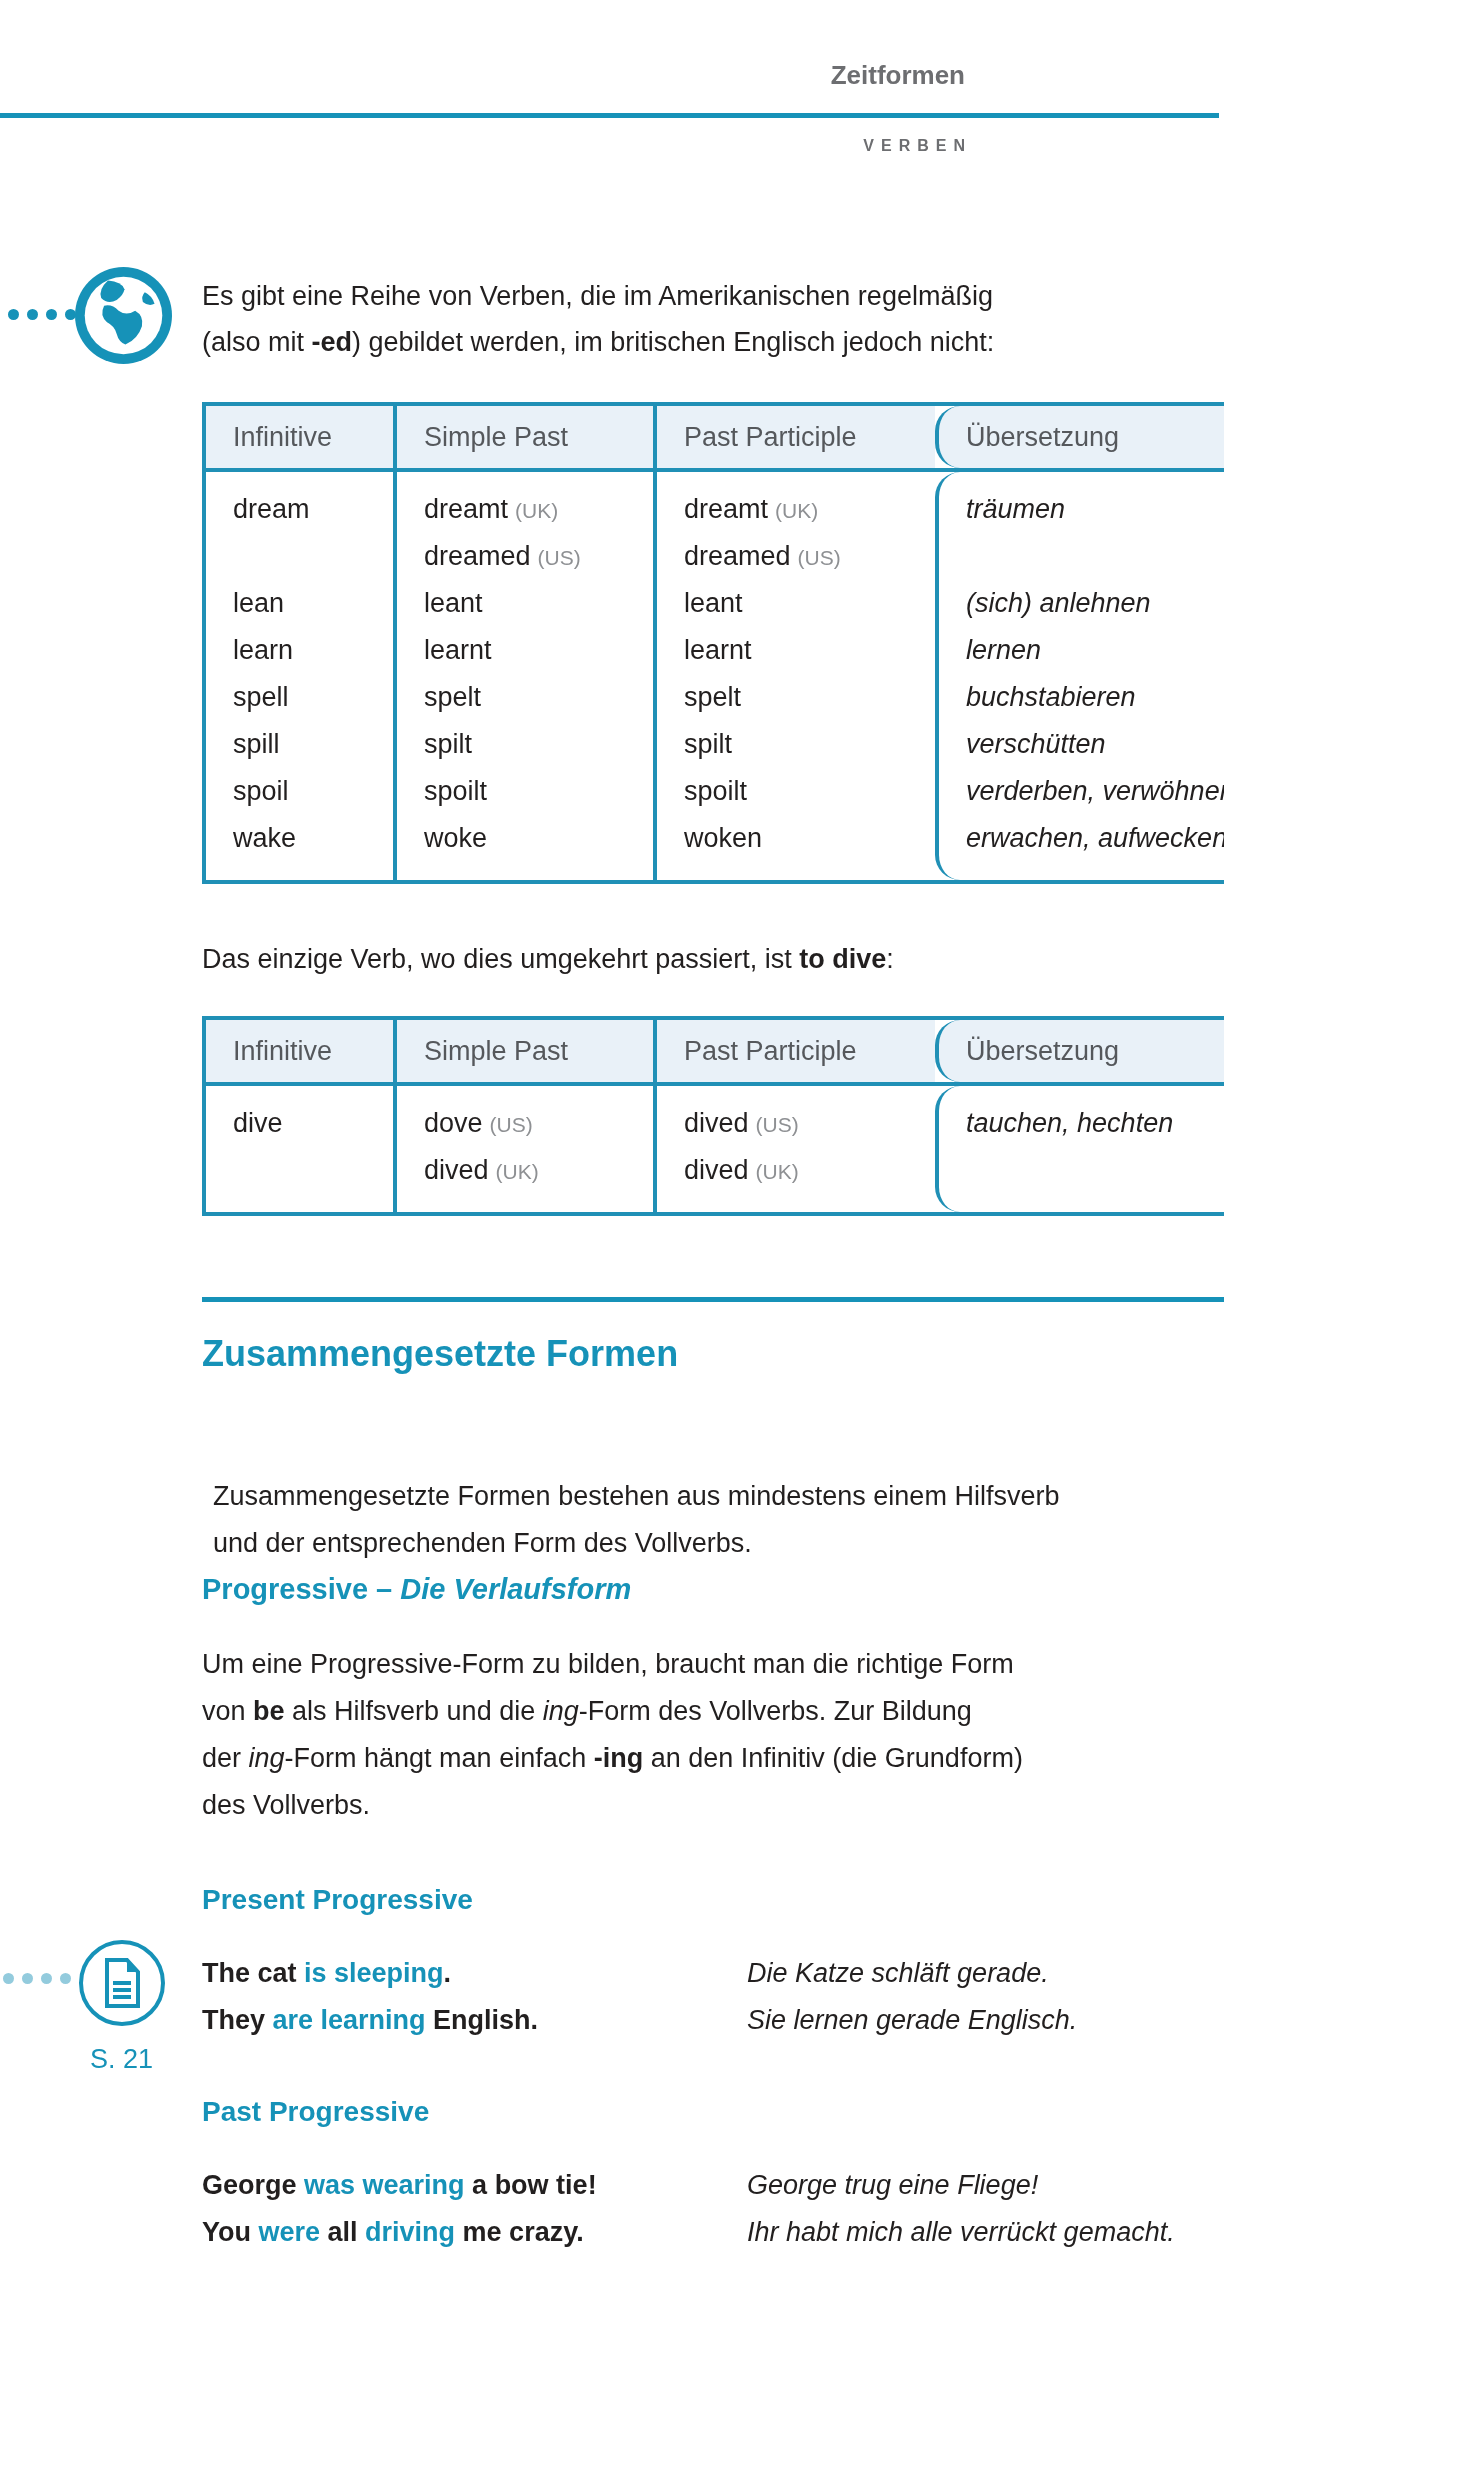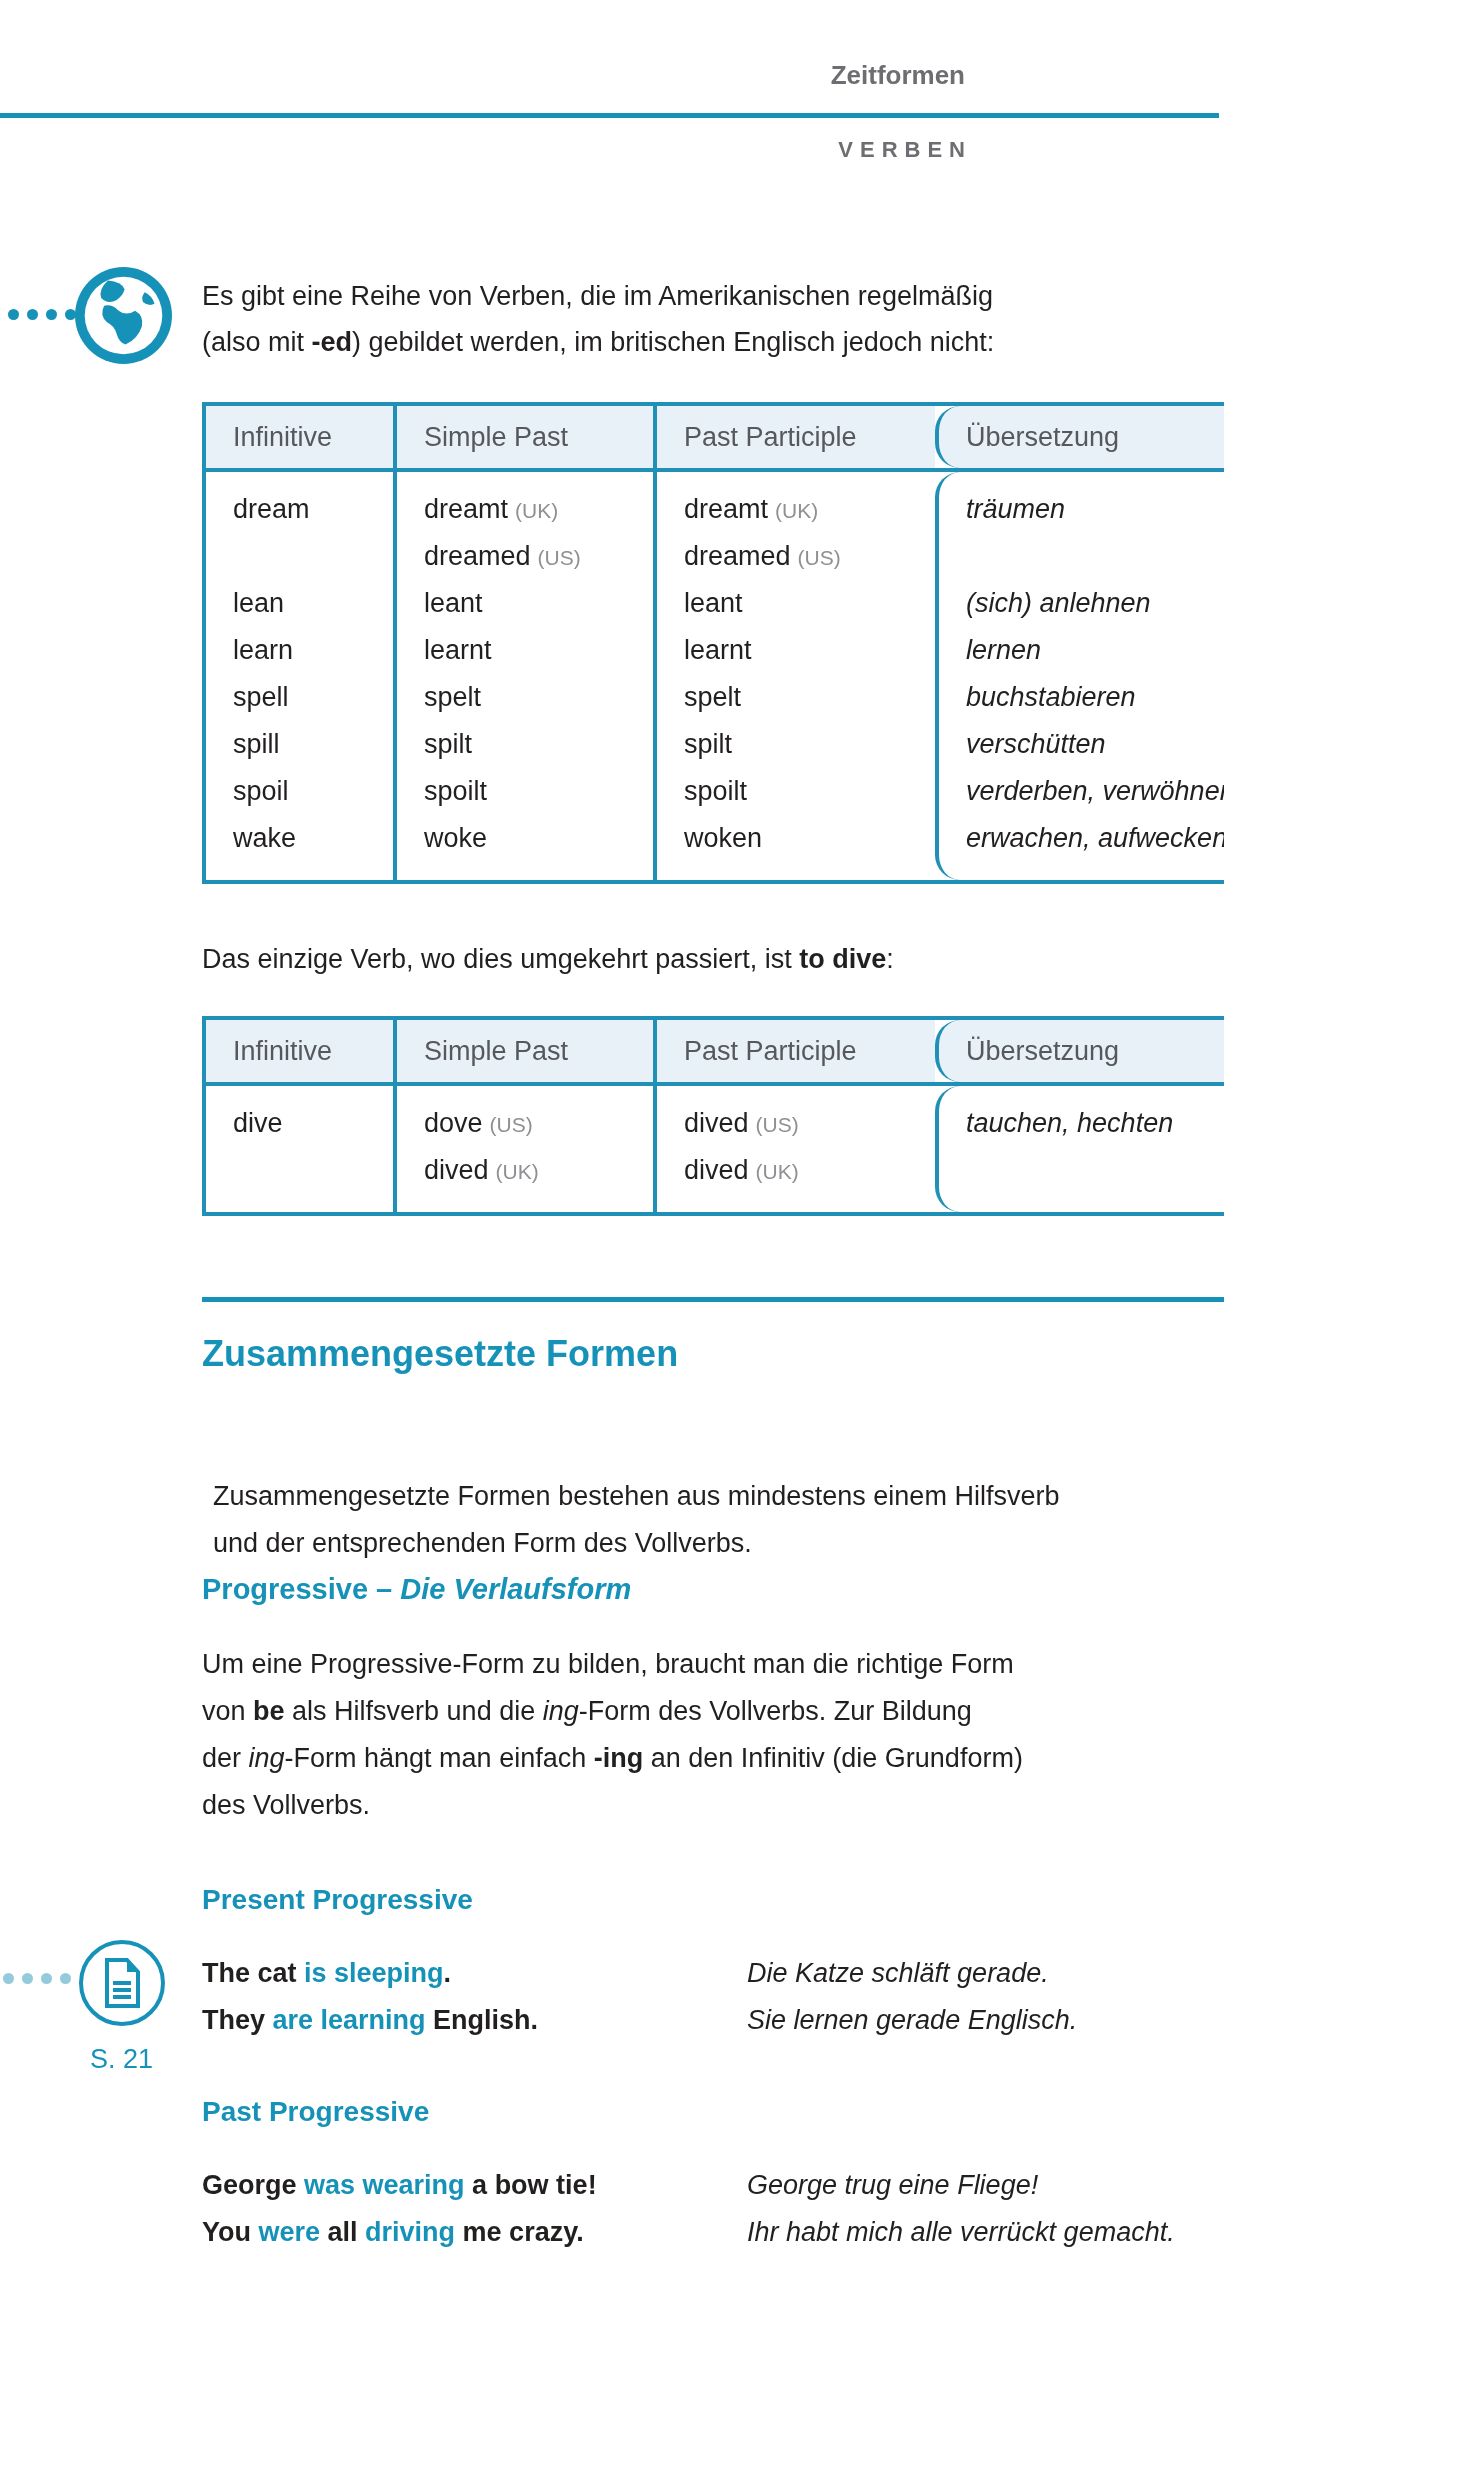--- a/index.html
+++ b/index.html
@@ -21,21 +21,21 @@
   .rule-top-left{position:absolute;top:113px;left:0;width:1219px;height:5px;background:var(--accent);}
   .rule-top-right{position:absolute;top:113px;left:1408px;width:69px;height:5px;background:var(--accent);}
   .chapter-badge{
     position:absolute;top:46px;left:1264px;width:144px;height:144px;border:5px solid var(--accent);
     border-radius:50%;box-sizing:border-box;display:flex;align-items:center;justify-content:center;background:#fff;
   }
   .chapter-badge-inner{
     width:98px;height:98px;border:3px dotted var(--accent);border-radius:50%;box-sizing:border-box;
     display:flex;align-items:center;justify-content:center;font-size:46px;font-weight:bold;color:var(--accent);
   }
-  .verben{position:absolute;top:137px;right:252px;font-size:22px;font-weight:bold;letter-spacing:7px;color:var(--gray);text-align:center;}
+  .verben{position:absolute;top:137px;right:252px;font-size:16px;font-weight:bold;letter-spacing:7px;color:var(--gray);text-align:center;}
   
   .m-dots{position:absolute;display:flex;gap:8px;}
   .m-dots i{width:11px;height:11px;border-radius:50%;background:var(--accent);}
   .m-dots.light i{background:var(--accent-light);}
   .globe-wrap{position:absolute;top:267px;left:75px;width:97px;height:97px;}
   .doc-badge{
     position:absolute;top:1940px;left:79px;width:86px;height:86px;border:4px solid var(--accent);
     border-radius:50%;box-sizing:border-box;display:flex;align-items:center;justify-content:center;background:#fff;
   }
   .page-ref{position:absolute;top:2044px;left:90px;font-size:27px;color:var(--accent);}

